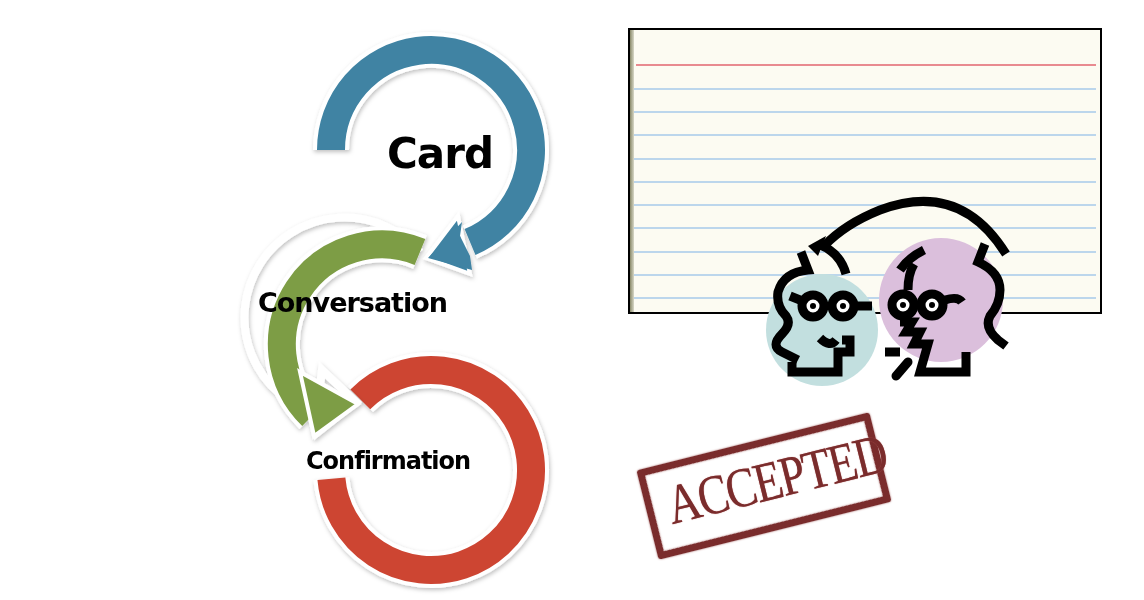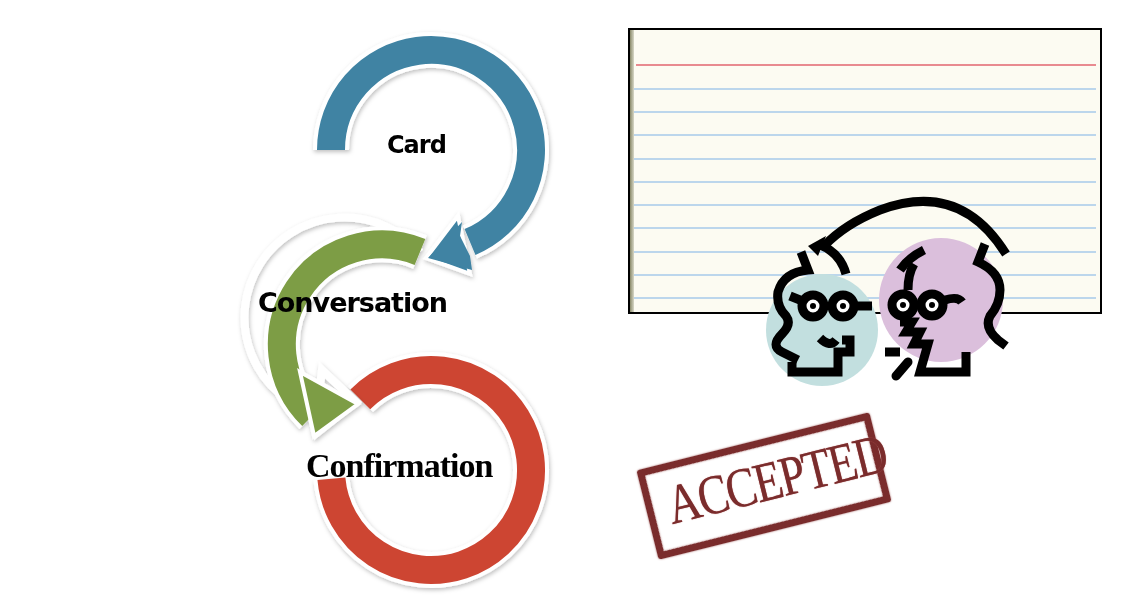--- a/index.html
+++ b/index.html
@@ -8,23 +8,23 @@
   .layer { position: absolute; left: 0; top: 0; }
   .stage-label {
     position: absolute;
     font-family: "DejaVu Sans", sans-serif;
     font-weight: bold;
     color: #000;
     letter-spacing: -1px;
     white-space: nowrap;
     line-height: 1;
   }
-  #label-card { left: 387px; top: 133px; font-size: 24px; }
+  #label-card { left: 387px; top: 133px; font-size: 42px; }
   #label-conversation { left: 258px; top: 289px; font-size: 27px; }
-  #label-confirmation { left: 306px; top: 449px; font-size: 34px; font-family: Liberation Serif, serif; }
+  #label-confirmation { left: 306px; top: 449px; font-size: 24px; }
 
   .index-card {
     position: absolute; left: 628px; top: 28px; width: 470px; height: 282px;
     border: 2px solid #000; background: #fcfbf2; overflow: hidden;
   }
   .index-card .card-edge { position: absolute; left: 0; top: 0; width: 4px; height: 100%;
     background: linear-gradient(90deg, #8a8a6a, #d8d8c8); }
   .index-card .red-line { position: absolute; left: 6px; right: 4px; height: 2px; background: #e88a90; }
   .index-card .blue-line { position: absolute; left: 4px; right: 4px; height: 2px; background: #bcd6ec; }
 

